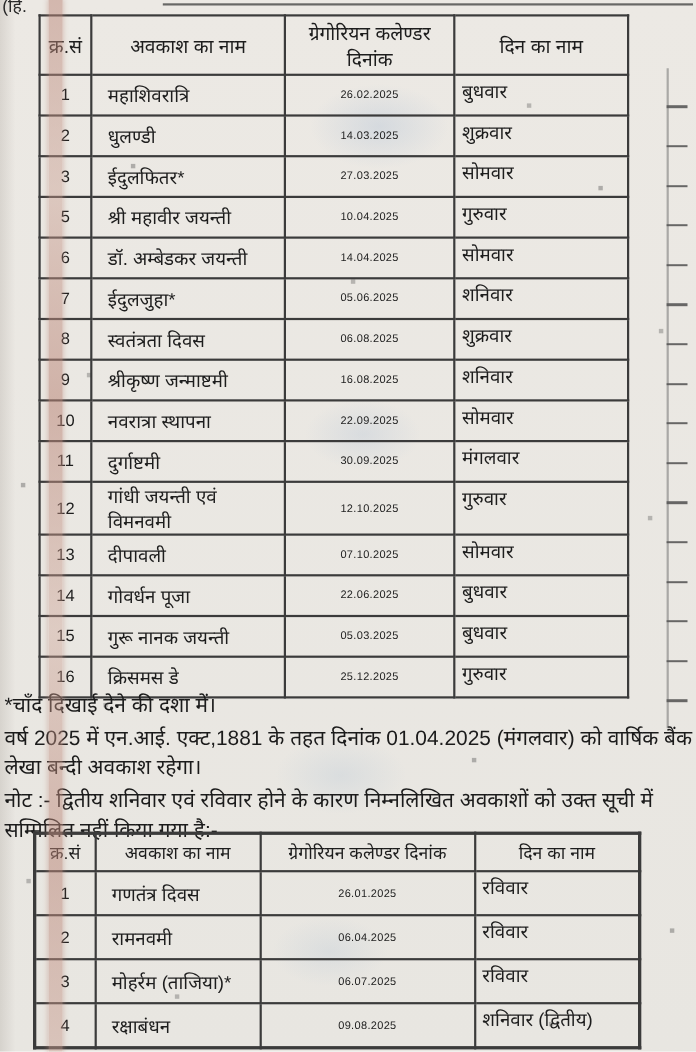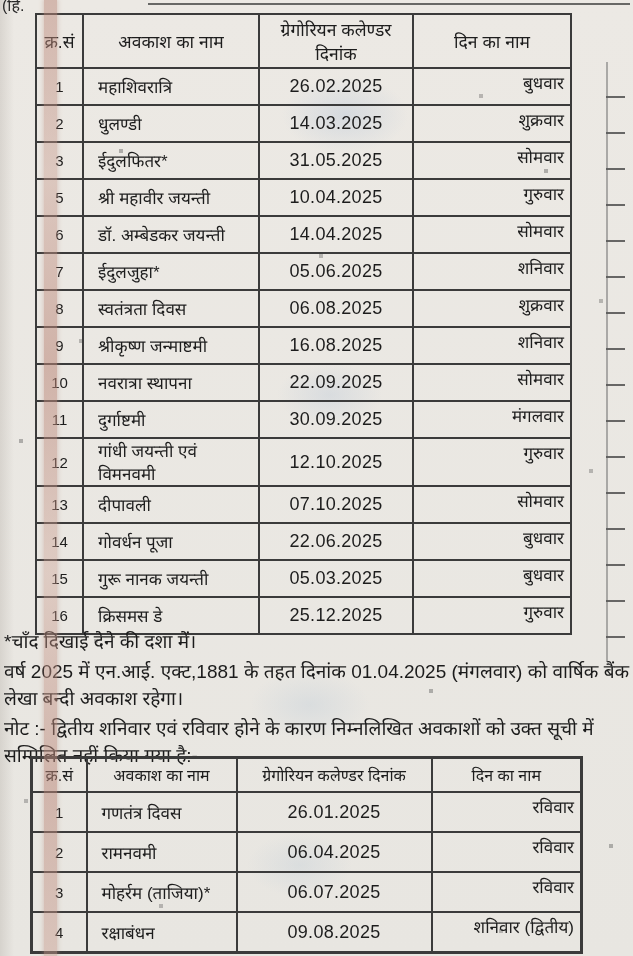--- a/index.html
+++ b/index.html
@@ -70,22 +70,22 @@
     font-size: 17px;
   }
   .main-table col.c-sno  { width: 47px; }
   .main-table col.c-name { width: 176px; }
   .main-table col.c-date { width: 154px; }
   .main-table col.c-day  { width: 158px; }
   .main-table th { height: 52px; font-size: 17.5px; text-align: center; }
   .main-table td { height: 33px; }
   .td-sno  { text-align: center; font-size: 15px; }
   .td-name { text-align: left; padding-left: 14px; }
-  .td-date { text-align: center; font-size: 18px; letter-spacing: .3px; }
-  .td-day  { text-align: right; vertical-align: top; padding-top: 2px; }
+  .td-date { text-align: center; font-size: 10px; letter-spacing: .3px; }
+  .td-day  { text-align: left; vertical-align: top; padding-top: 2px; }
 
   .excluded-table {
     position: absolute; left: 30px; top: 756px; width: 550px;
     font-size: 17px;
   }
   .excluded-table col.c-sno  { width: 55px; }
   .excluded-table col.c-name { width: 150px; }
   .excluded-table col.c-date { width: 195px; }
   .excluded-table col.c-day  { width: 150px; }
   .excluded-table th { height: 32px; font-size: 16px; text-align: center; white-space: nowrap; }
@@ -134,21 +134,21 @@
         <tr>
           <td class="td-sno">2</td>
           <td class="td-name">धुलण्डी</td>
           <td class="td-date">14.03.2025</td>
           <td class="td-day">शुक्रवार</td>
         </tr>
 
         <tr>
           <td class="td-sno">3</td>
           <td class="td-name">ईदुलफितर*</td>
-          <td class="td-date">31.05.2025</td>
+          <td class="td-date">27.03.2025</td>
           <td class="td-day">सोमवार</td>
         </tr>
 
         <tr>
           <td class="td-sno">5</td>
           <td class="td-name">श्री महावीर जयन्ती</td>
           <td class="td-date">10.04.2025</td>
           <td class="td-day">गुरुवार</td>
         </tr>
 

